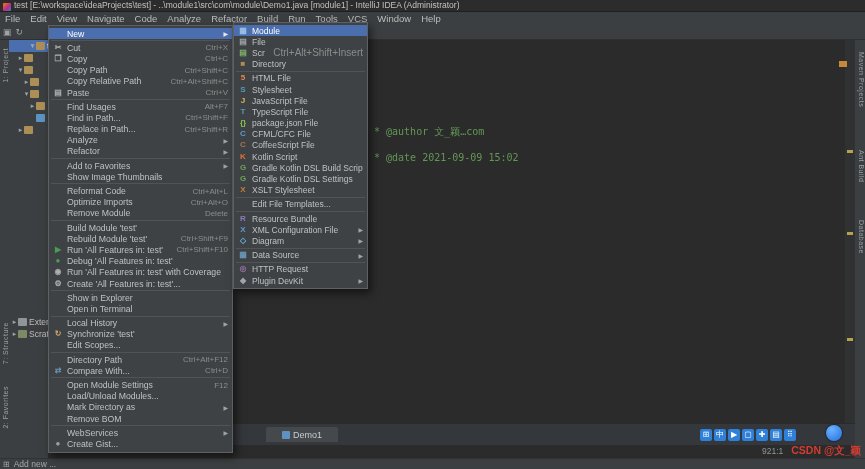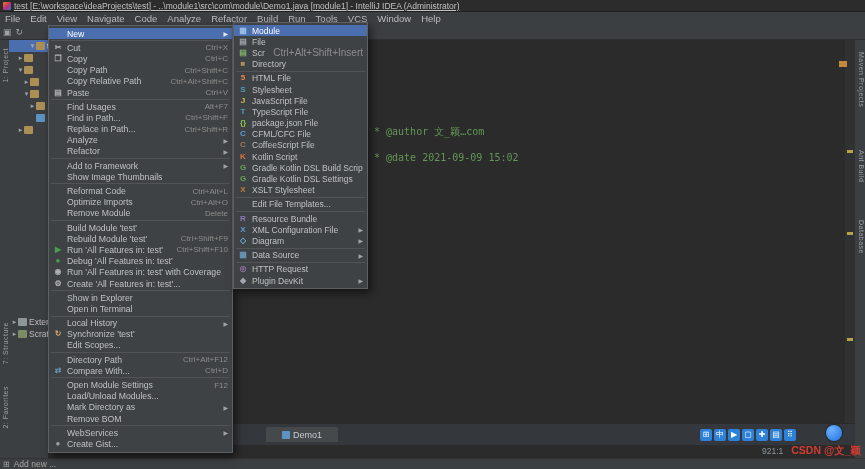--- a/index.html
+++ b/index.html
@@ -1,21 +1,21 @@
 <!DOCTYPE html>
 <html style="--accent: #4b6eaf; --comment: #629755; --watermark: #d43c33;"><head>
 <meta charset="utf-8">
 <style>
   html,body{margin:0;padding:0;background:#1e1e1e;}
   #root{position:relative;width:865px;height:469px;background:#2b2b2b;overflow:hidden;
         font-family:"Liberation Sans",sans-serif;color:#bbb;}
   
   .titlebar{position:absolute;left:0;top:0;width:100%;height:12px;background:#2c2c2c;
             color:#c2c2c2;font-size:8.5px;line-height:12px;white-space:nowrap;box-sizing:border-box;
-            padding-left:3px;display:flex;align-items:center;gap:3px;border-bottom:1px solid #1f1f1f;text-decoration:underline;}
+            padding-left:3px;display:flex;align-items:flex-end;gap:3px;border-bottom:1px solid #1f1f1f;}
   .app-icon{width:8px;height:8px;border-radius:1px;flex:none;
             background:linear-gradient(135deg,#f97a12,#b92d82 55%,#2f7dd1);}
   
   .menubar{position:absolute;left:0;top:12px;width:100%;height:13px;background:#3c3f41;
            font-size:9.5px;line-height:13px;color:#bbb;white-space:nowrap;}
   .mb-item{display:inline-block;padding:0 5px;}
   
   .toolbar{position:absolute;left:0;top:25px;width:100%;height:15px;background:#3c3f41;
            border-bottom:1px solid #2f2f2f;display:flex;align-items:center;gap:4px;padding-left:3px;box-sizing:border-box;}
   .tb-icon{font-size:9px;color:#9fa3a6;line-height:13px;}
@@ -251,21 +251,21 @@
         <span class="mi-arrow">▶</span>
       </div>
       <div class="menu-item">
         <span class="mi-icon"></span>
         <span class="mi-label">Refactor</span>
         <span class="mi-arrow">▶</span>
       </div>
       <div class="menu-sep"></div>
       <div class="menu-item">
         <span class="mi-icon"></span>
-        <span class="mi-label">Add to Framework</span>
+        <span class="mi-label">Add to Favorites</span>
         <span class="mi-arrow">▶</span>
       </div>
       <div class="menu-item">
         <span class="mi-icon"></span>
         <span class="mi-label">Show Image Thumbnails</span>
       </div>
       <div class="menu-sep"></div>
       <div class="menu-item">
         <span class="mi-icon"></span>
         <span class="mi-label">Reformat Code</span>

